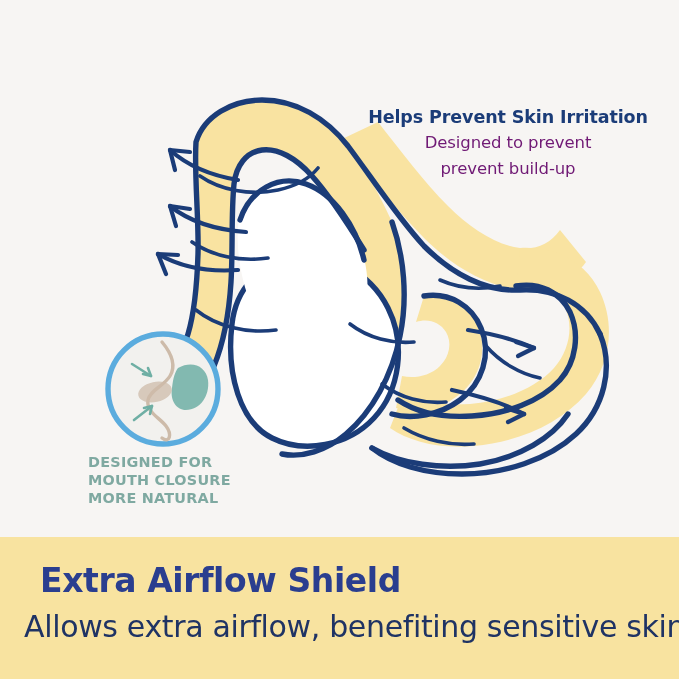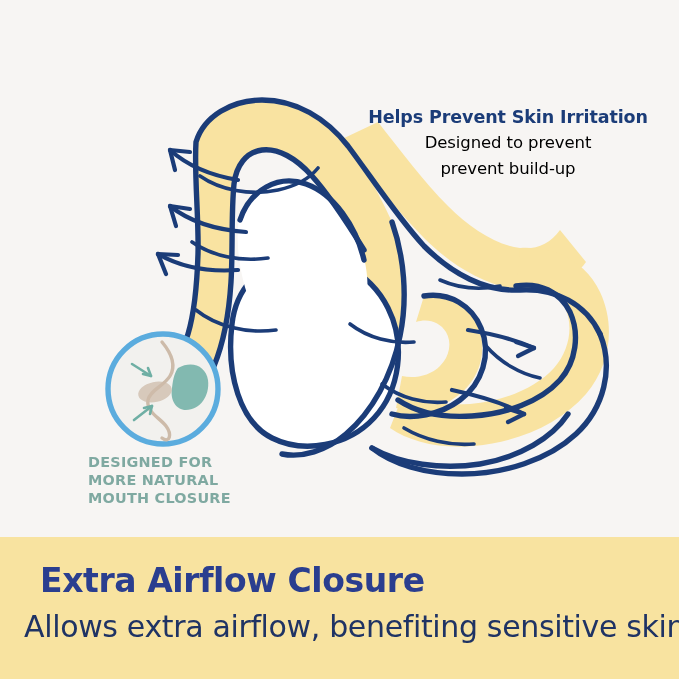--- a/index.html
+++ b/index.html
@@ -22,21 +22,21 @@
   
   #callout {
     position:absolute; left:358px; top:82px; width:300px;
     text-align:center; line-height:1.34;
   }
   #callout .c-title {
     font-size:17.5px; font-weight:bold; color:#1B3C78;
     letter-spacing:-0.1px; white-space:nowrap;
   }
   #callout .c-line {
-    font-size:16.5px; font-weight:400; color:#000000;
+    font-size:16.5px; font-weight:400; color:#701a75;
     letter-spacing:-0.1px; margin-top:3px;
   }
 
   
   #inset-caption {
     position:absolute; left:88px; top:429px; width:172px;
     text-align:left; color:#7FA9A1;
     font-size:14.4px; font-weight:bold;
     letter-spacing:0.25px; line-height:1.26;
     text-transform:uppercase;
@@ -304,23 +304,23 @@
     </svg>
 
     <div id="callout">
       <div class="c-title">Helps Prevent Skin Irritation</div>
       <div class="c-line">Designed to prevent</div>
       <div class="c-line">prevent build-up</div>
     </div>
 
     <div id="inset-caption">
       <div>Designed for</div>
+      <div>Mouth Closure</div>
       <div>More Natural</div>
-      <div>Mouth Closure</div>
     </div>
   </div>
 
   <div id="banner">
-    <div id="banner-title">Extra Airflow Closure</div>
+    <div id="banner-title">Extra Airflow Shield</div>
     <div id="banner-subtitle">Allows extra airflow, benefiting sensitive skin</div>
   </div>
 
 </div>
 
 </body></html>

